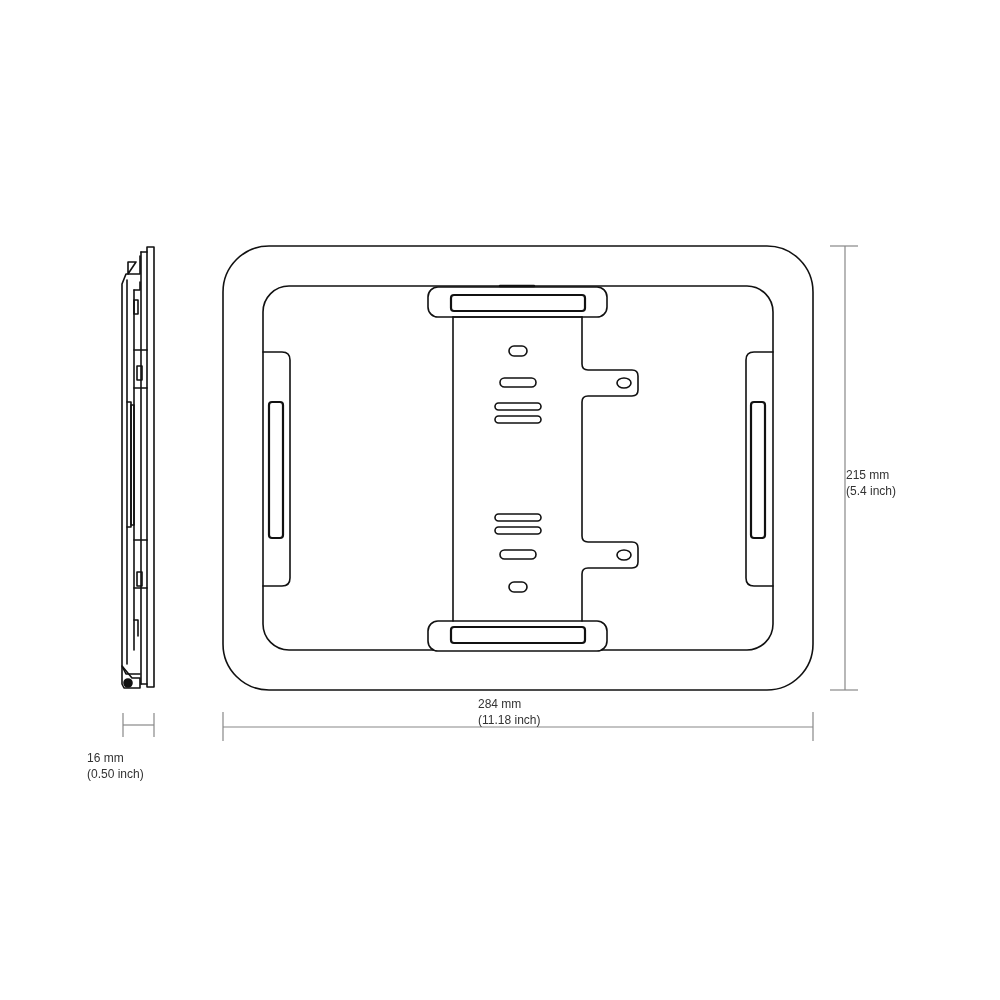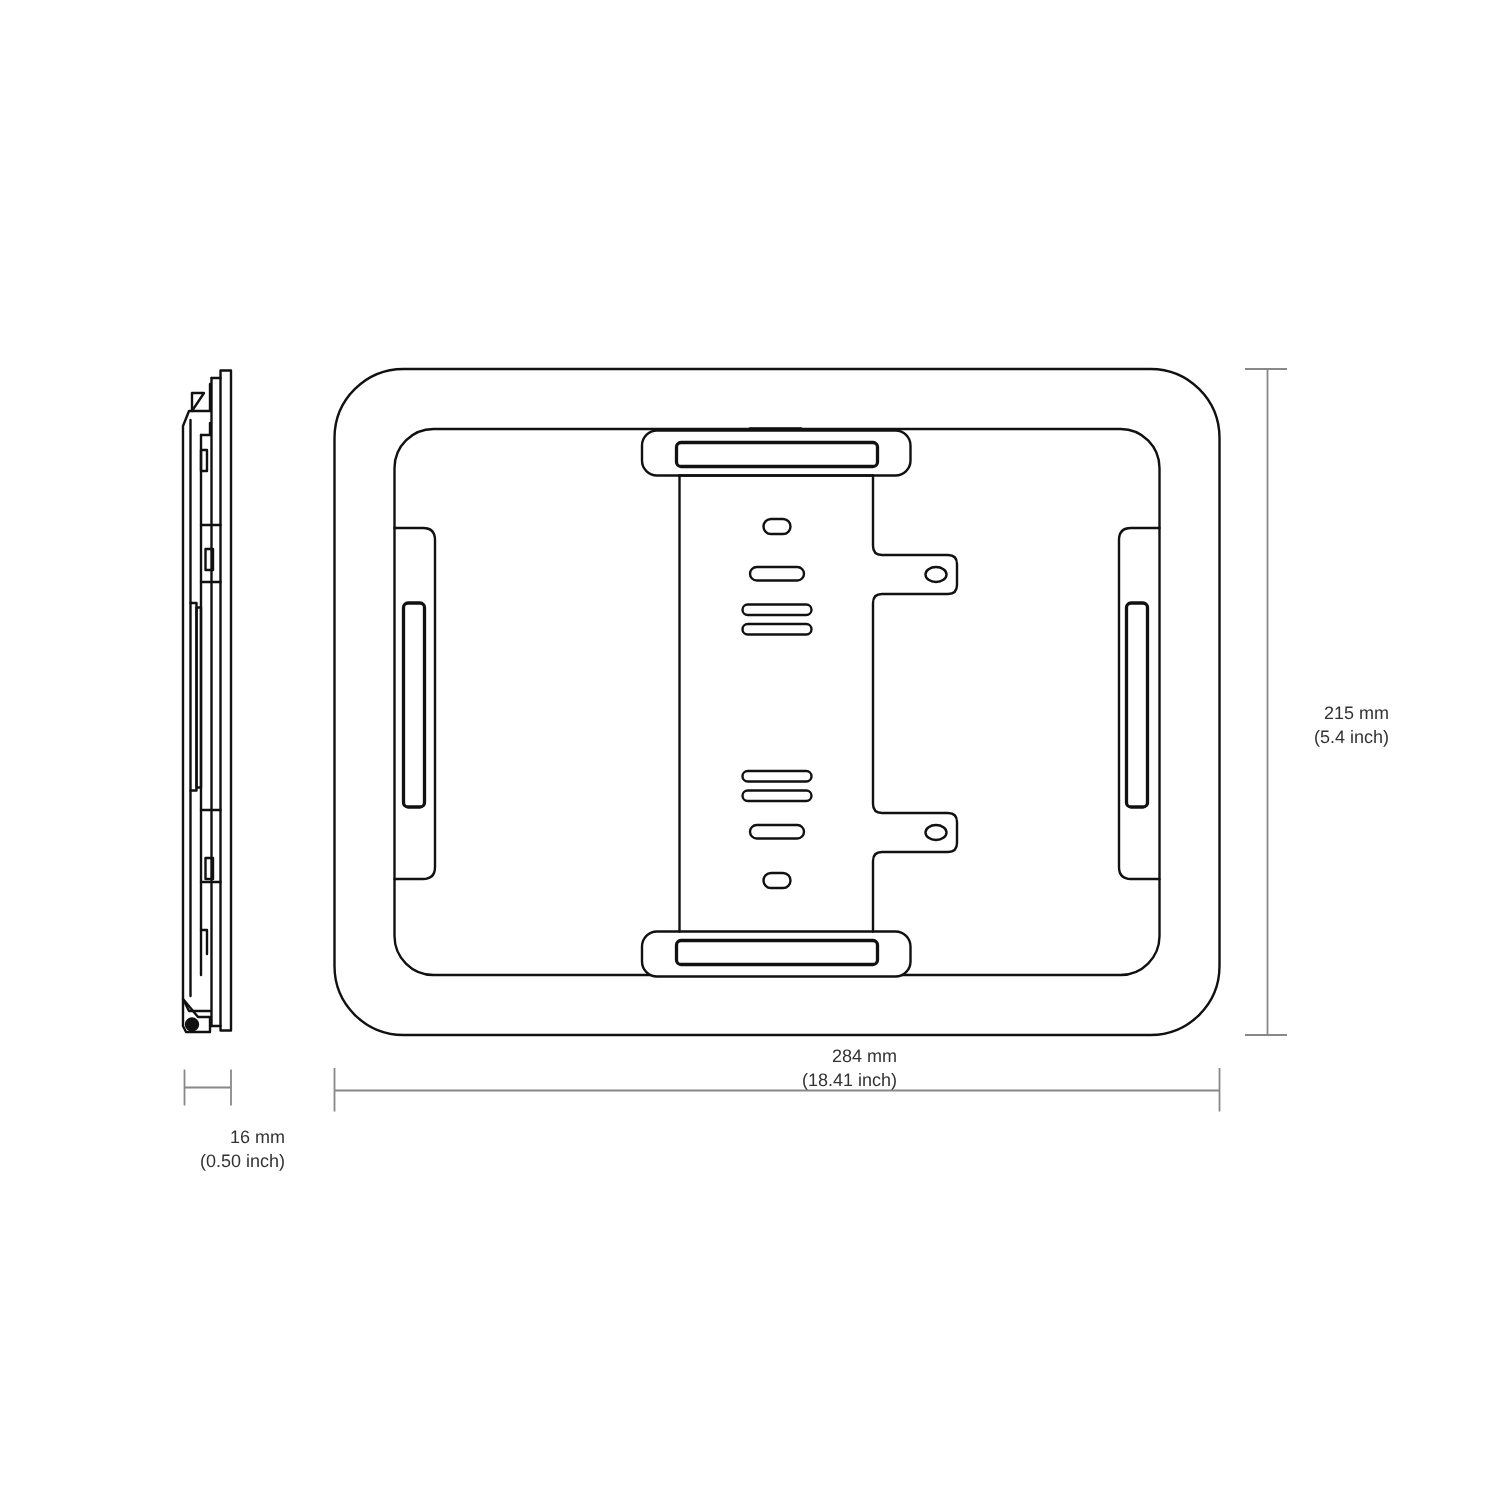--- a/index.html
+++ b/index.html
@@ -1,19 +1,19 @@
 <!DOCTYPE html>
 <html><head>
 <meta charset="utf-8">
 <style>
   html, body { margin: 0; padding: 0; background: #ffffff; }
   body { width: 1000px; height: 1000px; position: relative; overflow: hidden;
          font-family: "Liberation Sans", sans-serif; }
   #drawing { position: absolute; left: 0; top: 0; width: 1000px; height: 1000px; }
-  .dim-label { position: absolute; text-align: right; color: #333333;
+  .dim-label { position: absolute; text-align: left; color: #333333;
                font-size: 12px; line-height: 16px; font-family: "Liberation Sans", sans-serif; }
   .dim-label span { display: block; }
 </style>
 </head>
 <body>
 
 <svg id="drawing" viewBox="0 0 1000 1000" xmlns="http://www.w3.org/2000/svg">
   <g fill="none" stroke="#111" stroke-width="1.6" stroke-linejoin="round" stroke-linecap="round">
 
     <g>
@@ -95,26 +95,26 @@
       <line x1="223" y1="727" x2="813" y2="727"></line>
     </g>
     <g>
       <line x1="830" y1="246" x2="858" y2="246"></line>
       <line x1="830" y1="690" x2="858" y2="690"></line>
       <line x1="845" y1="246" x2="845" y2="690"></line>
     </g>
   </g>
 </svg>
 
-<div class="dim-label" style="left:110px; top:750px; width:80px;">
+<div class="dim-label" style="left:87px; top:750px; width:80px;">
   <span>16 mm</span>
   <span>(0.50 inch)</span>
 </div>
 
 <div class="dim-label" style="left:478px; top:696px; width:120px;">
   <span>284 mm</span>
-  <span>(18.41 inch)</span>
+  <span>(11.18 inch)</span>
 </div>
 
 <div class="dim-label" style="left:846px; top:467px; width:80px;">
   <span>215 mm</span>
   <span>(5.4 inch)</span>
 </div>
 
 </body></html>

